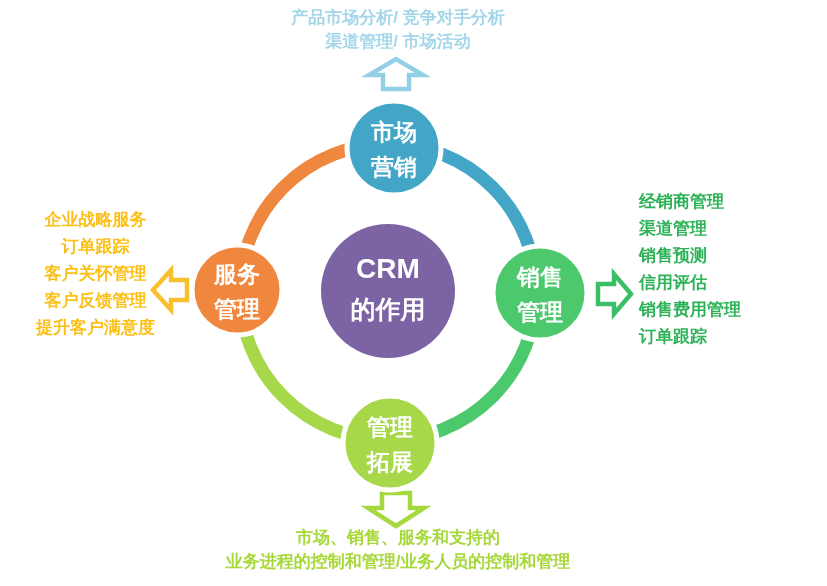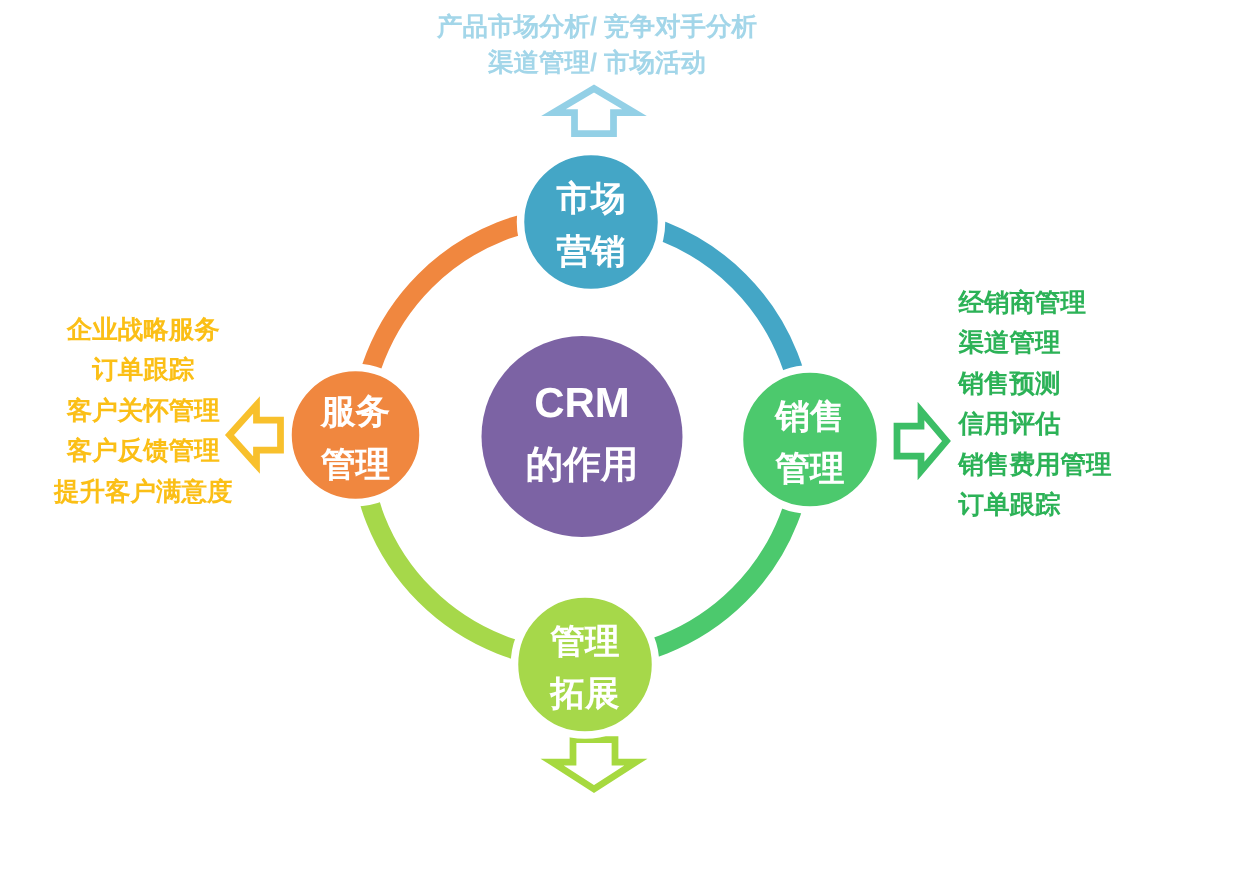--- a/index.html
+++ b/index.html
@@ -41,20 +41,24 @@
 
   <div class="ann ann-right">
     <div>经销商管理</div>
     <div>渠道管理</div>
     <div>销售预测</div>
     <div>信用评估</div>
     <div>销售费用管理</div>
     <div>订单跟踪</div>
   </div>
 
+  <div class="ann ann-bottom">
+    <div>市场、销售、服务和支持的</div>
+    <div>业务进程的控制和管理/业务人员的控制和管理</div>
+  </div>
 
   <svg class="diagram-svg" width="827" height="586" viewBox="0 0 827 586">
 
     <path d="M 240 292 A 148 148 0 0 1 388 144" fill="none" stroke-width="13" stroke="#f0873f"></path>
     <path d="M 388 144 A 148 148 0 0 1 536 292" fill="none" stroke-width="13" stroke="#44a6c6"></path>
     <path d="M 536 292 A 148 148 0 0 1 388 440" fill="none" stroke-width="13" stroke="#4cc96d"></path>
     <path d="M 388 440 A 148 148 0 0 1 240 292" fill="none" stroke-width="13" stroke="#a6d84a"></path>
 
     <path d="M 383 89 L 383 75 L 369 75 L 396 59 L 423 75 L 409 75 L 409 89 Z" stroke-width="4.5" stroke-linejoin="miter" fill="#ffffff" stroke="#93d0e6"></path>
     <path d="M 598 284 L 614 284 L 614 274 L 631 294 L 614 314 L 614 304 L 598 304 Z" stroke-width="4.5" stroke-linejoin="miter" fill="#ffffff" stroke="#3cbe66"></path>

